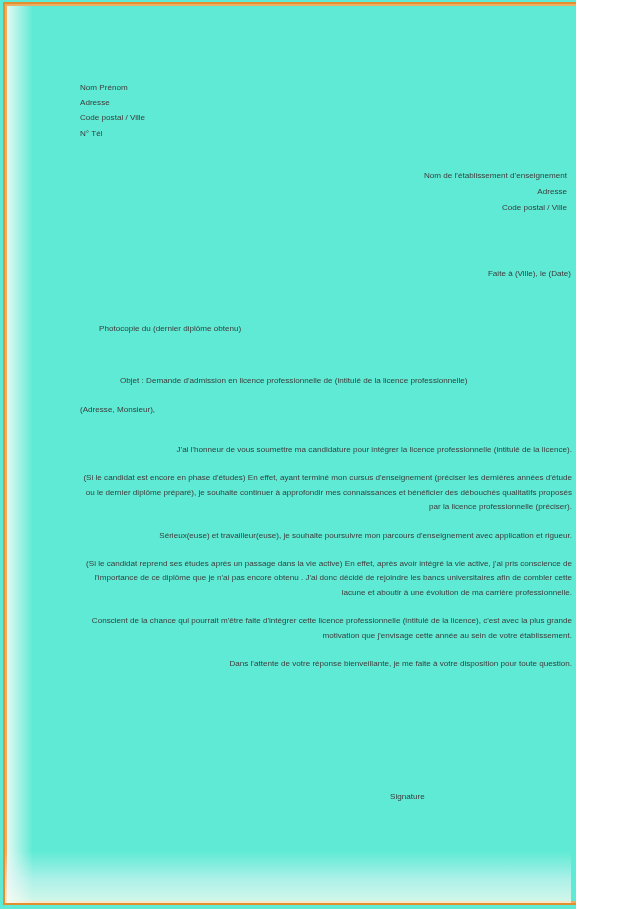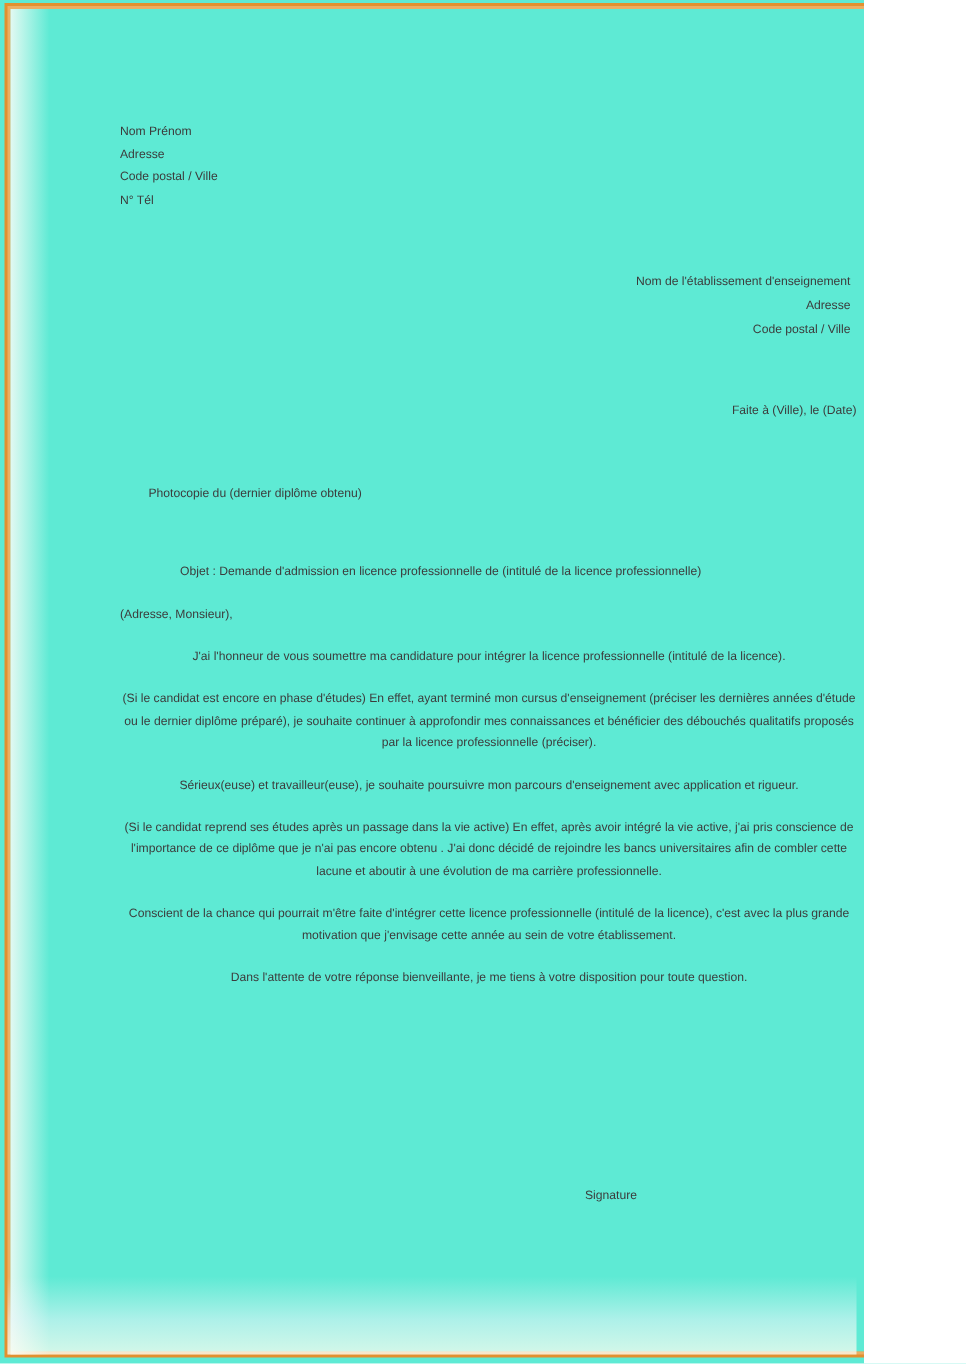--- a/index.html
+++ b/index.html
@@ -77,21 +77,21 @@
     top: 80px;
     width: 300px;
   }
   .sender-block div {
     line-height: 15.2px;
     white-space: nowrap;
   }
   .recipient-block {
     position: absolute;
     right: 77px;
-    top: 180px;
+    top: 168px;
     width: 320px;
     text-align: right;
   }
   .recipient-block div {
     line-height: 16px;
     white-space: nowrap;
   }
   .date-line {
     position: absolute;
     right: 73px;
@@ -122,23 +122,23 @@
     left: 80px;
     top: 403px;
   }
   .body-area {
     position: absolute;
     left: 80px;
     top: 431px;
     width: 492px;
   }
   .body-area p {
-    margin: 0 0 14px 0;
+    margin: 12px 0 14px 0;
     line-height: 14.4px;
-    text-align: center;
+    text-align: right;
   }
   .signature {
     position: absolute;
     left: 390px;
     top: 790px;
     white-space: nowrap;
   }
 </style>
 </head>
 <body>
@@ -172,21 +172,21 @@
     <div class="subject">Objet : Demande d'admission en licence professionnelle de (intitulé de la licence professionnelle)</div>
 
     <div class="salutation">(Adresse, Monsieur),</div>
 
     <div class="body-area">
       <p>J'ai l'honneur de vous soumettre ma candidature pour intégrer la licence professionnelle (intitulé de la licence).</p>
       <p>(Si le candidat est encore en phase d'études) En effet, ayant terminé mon cursus d'enseignement (préciser les dernières années d'étude ou le dernier diplôme préparé), je souhaite continuer à approfondir mes connaissances et bénéficier des débouchés qualitatifs proposés par la licence professionnelle (préciser).</p>
       <p>Sérieux(euse) et travailleur(euse), je souhaite poursuivre mon parcours d'enseignement avec application et rigueur.</p>
       <p>(Si le candidat reprend ses études après un passage dans la vie active) En effet, après avoir intégré la vie active, j'ai pris conscience de l'importance de ce diplôme que je n'ai pas encore obtenu . J'ai donc décidé de rejoindre les bancs universitaires afin de combler cette lacune et aboutir à une évolution de ma carrière professionnelle.</p>
       <p>Conscient de la chance qui pourrait m'être faite d'intégrer cette licence professionnelle (intitulé de la licence), c'est avec la plus grande motivation que j'envisage cette année au sein de votre établissement.</p>
-      <p>Dans l'attente de votre réponse bienveillante, je me tiens à votre disposition pour toute question.</p>
+      <p>Dans l'attente de votre réponse bienveillante, je me faite à votre disposition pour toute question.</p>
     </div>
 
     <div class="signature">Signature</div>
 
   </div>
 
   <div class="scan-tint-left"></div>
   <div class="scan-tint-bottom"></div>
 
 </div>

